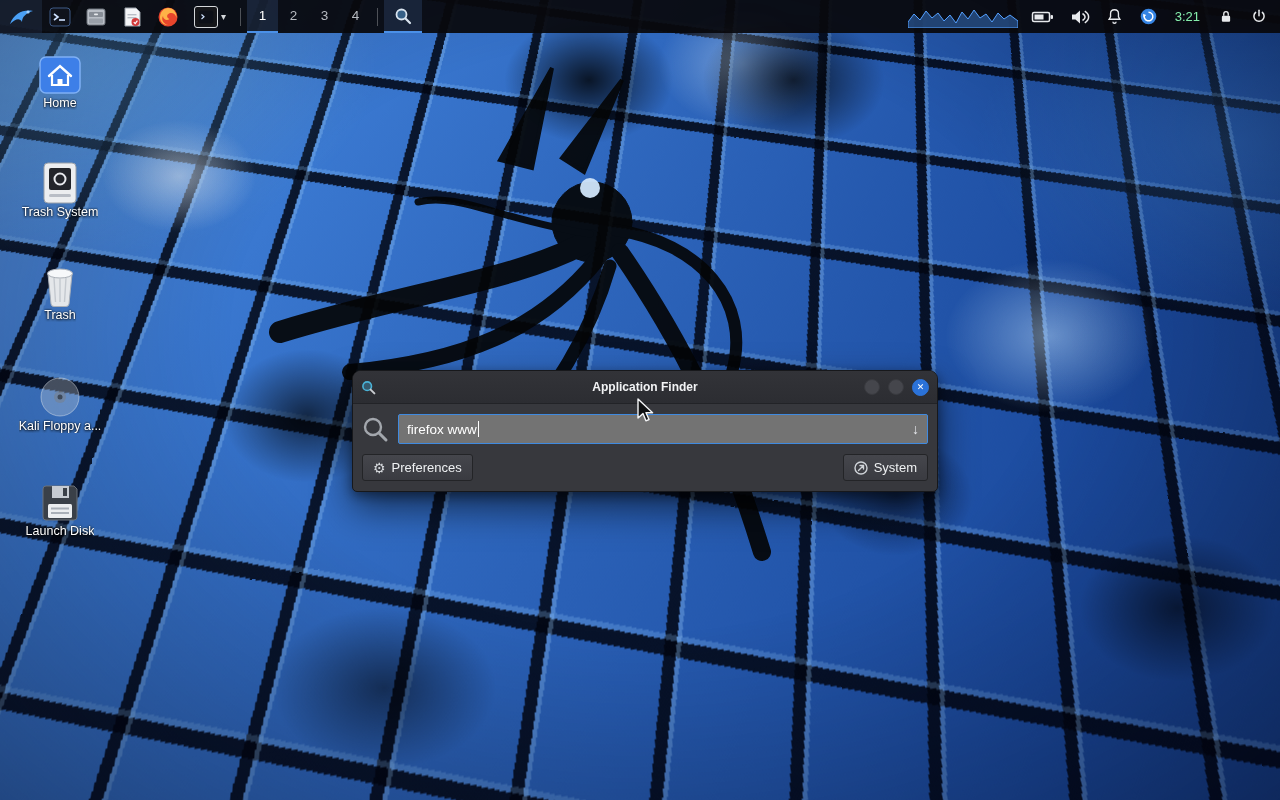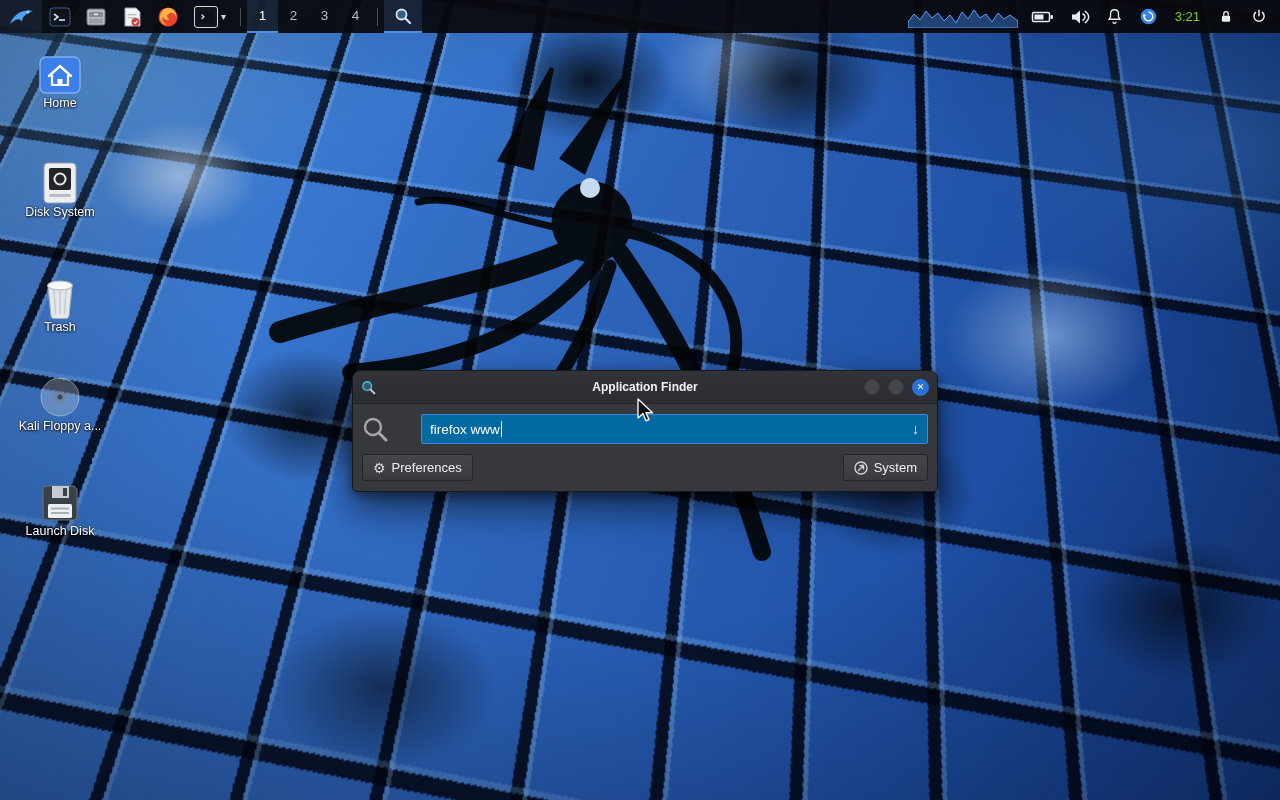--- a/index.html
+++ b/index.html
@@ -50,21 +50,21 @@
   .sep { width:1px; height:18px; background:rgba(255,255,255,.28); margin:0 6px; }
   .pager { display:flex; height:33px; }
   .ws { width:31px; height:33px; display:flex; align-items:center; justify-content:center;
     font-size:13.5px; color:#b7bac0; border-bottom:2px solid transparent; cursor:pointer; }
   .ws.active { color:#fff; background:rgba(100,150,230,.16); border-bottom-color:#4a90e8; }
   .task { width:38px; height:33px; display:flex; align-items:center; justify-content:center;
     background:rgba(100,150,230,.16); border:none; border-bottom:2px solid #4a90e8; cursor:pointer; }
   .right { margin-left:auto; display:flex; align-items:center; gap:3px; padding-right:6px; }
   .tray-btn { height:33px; display:flex; align-items:center; justify-content:center;
     background:transparent; border:none; padding:0 6px; cursor:pointer; }
-  .clock { font-size:13px; color:#84cc16; padding:0 8px; height:33px; display:flex; align-items:center;
+  .clock { font-size:13px; color:#86efac; padding:0 8px; height:33px; display:flex; align-items:center;
     background:transparent; border:none; cursor:pointer; }
   .cpu { height:22px; display:flex; align-items:flex-end; padding:0 4px; cursor:pointer; }
 
   
   .desk-item { position:absolute; left:14px; width:92px; display:flex; flex-direction:column;
     align-items:center; gap:0; z-index:5; cursor:pointer; }
   .desk-label { font-size:12.5px; color:#fff; text-align:center; max-width:90px;
     white-space:nowrap; overflow:hidden;
     text-shadow:0 1px 3px rgba(0,0,0,.95), 0 0 2px rgba(0,0,0,.85); }
 
@@ -78,22 +78,22 @@
   .title { position:absolute; left:0; right:0; text-align:center; font-weight:bold;
     font-size:12px; color:#f2f3f5; pointer-events:none; }
   .controls { margin-left:auto; display:flex; gap:8px; z-index:1; }
   .tb-circle { width:16px; height:16px; border-radius:50%; background:#45464c;
     border:1px solid #393a3f; cursor:pointer; }
   .tb-close { width:17px; height:17px; border-radius:50%; background:#2b72d8; border:1px solid #2b72d8;
     color:#fff; font-size:9px; font-weight:bold; display:flex; align-items:center;
     justify-content:center; cursor:pointer; }
   .content { padding:10px 9px; }
   .search-row { display:flex; align-items:center; gap:9px; margin-bottom:10px; }
-  .entry { flex:1; height:30px; background:#0369a1; border:1px solid #3f8ae0; border-radius:2px;
-    display:flex; align-items:center; padding:0 8px; font-size:13.5px; color:#fff; cursor:text;margin-left:23px; }
+  .entry { flex:1; height:30px; background:#737373; border:1px solid #3f8ae0; border-radius:2px;
+    display:flex; align-items:center; padding:0 8px; font-size:13.5px; color:#fff; cursor:text; }
   .caret { width:1px; height:16px; background:#fff; margin-left:1px; }
   .entry-arrow { margin-left:auto; color:#e6e8ec; font-size:14px; cursor:pointer; }
   .btn-row { display:flex; justify-content:space-between; }
   .dlg-btn { display:flex; align-items:center; gap:6px; height:27px; padding:0 10px;
     background:linear-gradient(#45464c,#3a3b41); border:1px solid #232427; border-radius:3px;
     color:#eef0f2; font-size:13px; cursor:pointer; }
   .gear { font-size:14px; color:#d6d9dd; }
 
   .cursor { position:absolute; left:636px; top:398px; z-index:99; }
 </style>
@@ -257,24 +257,24 @@
   <span class="desk-label">Home</span>
 </div>
 
 <div class="desk-item" style="top:161px">
   <svg width="42" height="44" viewBox="0 0 42 44">
     <rect x="5" y="2" width="32" height="40" rx="4" fill="#eceef0" stroke="#9aa0a8"></rect>
     <rect x="10" y="7" width="22" height="22" rx="2" fill="#23252a"></rect>
     <circle cx="21" cy="18" r="5.5" fill="none" stroke="#e8eaed" stroke-width="2"></circle>
     <rect x="10" y="33" width="22" height="3" rx="1.5" fill="#b9bec6"></rect>
   </svg>
-  <span class="desk-label">Disk System</span>
-</div>
-
-<div class="desk-item" style="top:276px">
+  <span class="desk-label">Trash System</span>
+</div>
+
+<div class="desk-item" style="top:264px">
   <svg width="42" height="44" viewBox="0 0 42 44">
     <path d="M9 10 L12 40 a3 3 0 0 0 3 2.5 h12 a3 3 0 0 0 3 -2.5 L33 10 Z" fill="#e4e7ea" stroke="#aab0b8"></path>
     <ellipse cx="21" cy="9.5" rx="12.5" ry="4.5" fill="#f6f8fa" stroke="#aab0b8"></ellipse>
     <path d="M15 14 L16.5 38 M21 14 L21 38 M27 14 L25.5 38" stroke="#c4c9cf" stroke-width="1.4" fill="none"></path>
   </svg>
   <span class="desk-label">Trash</span>
 </div>
 
 <div class="desk-item" style="top:375px">
   <svg width="44" height="44" viewBox="0 0 44 44">

